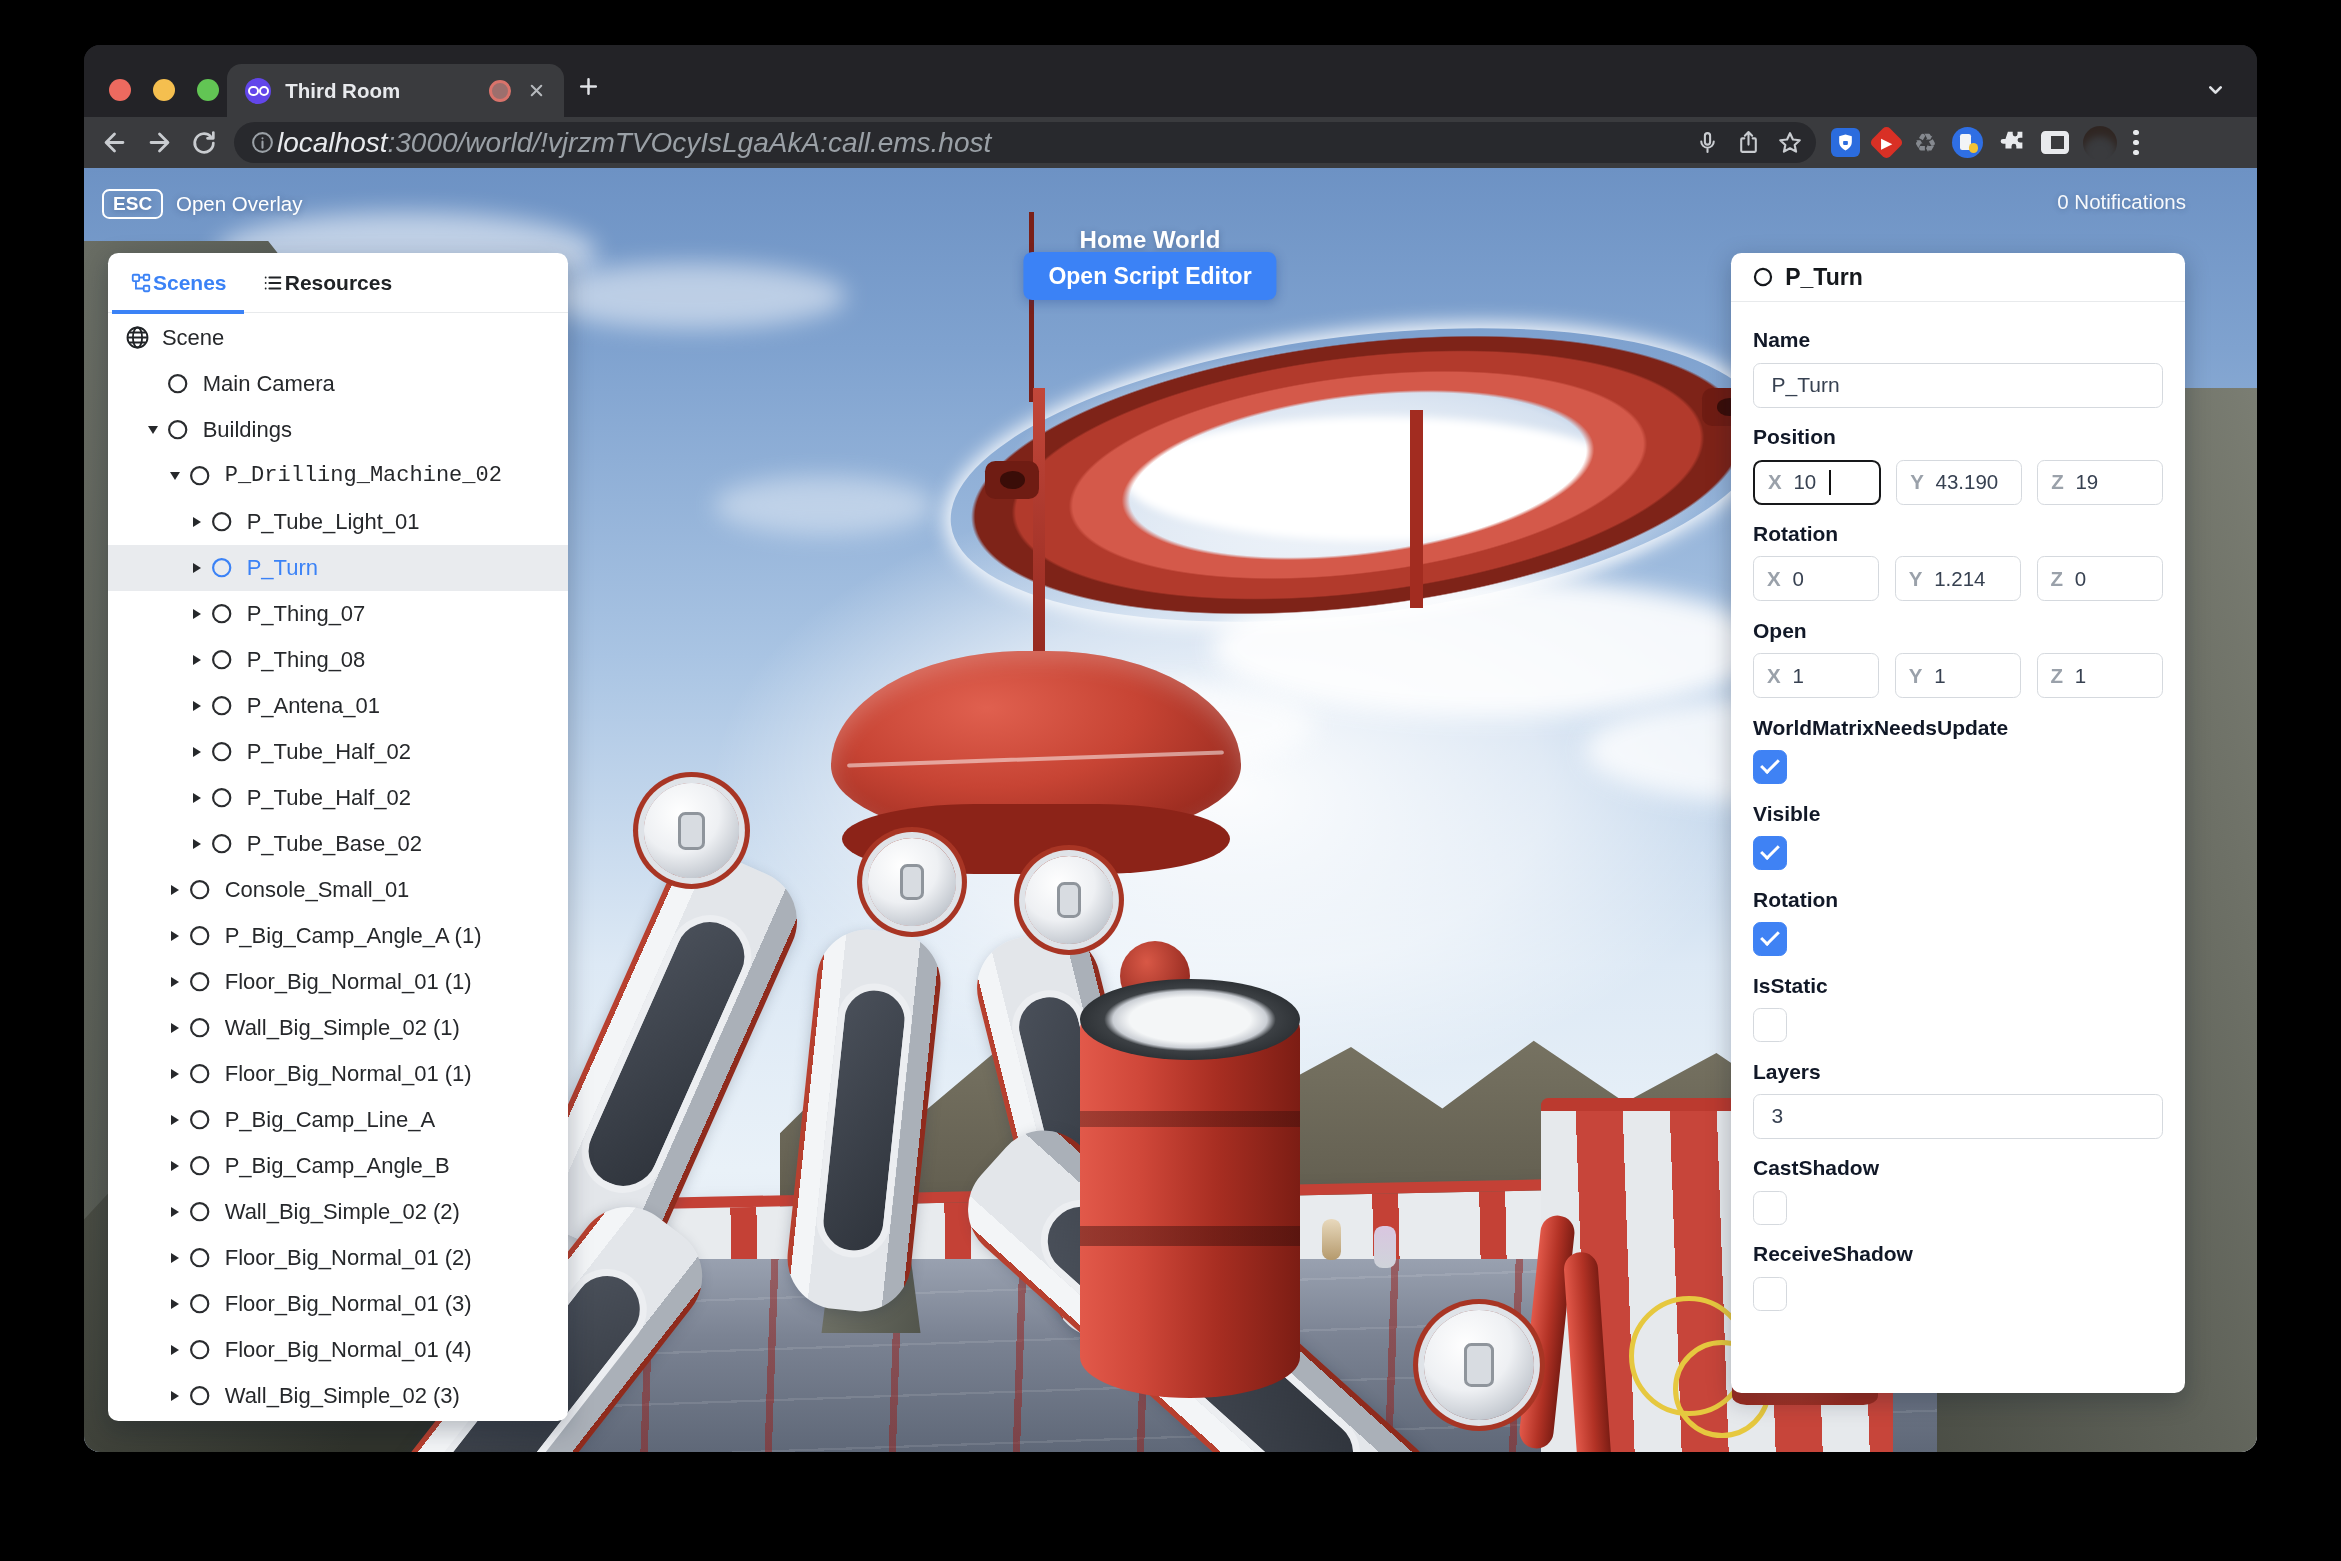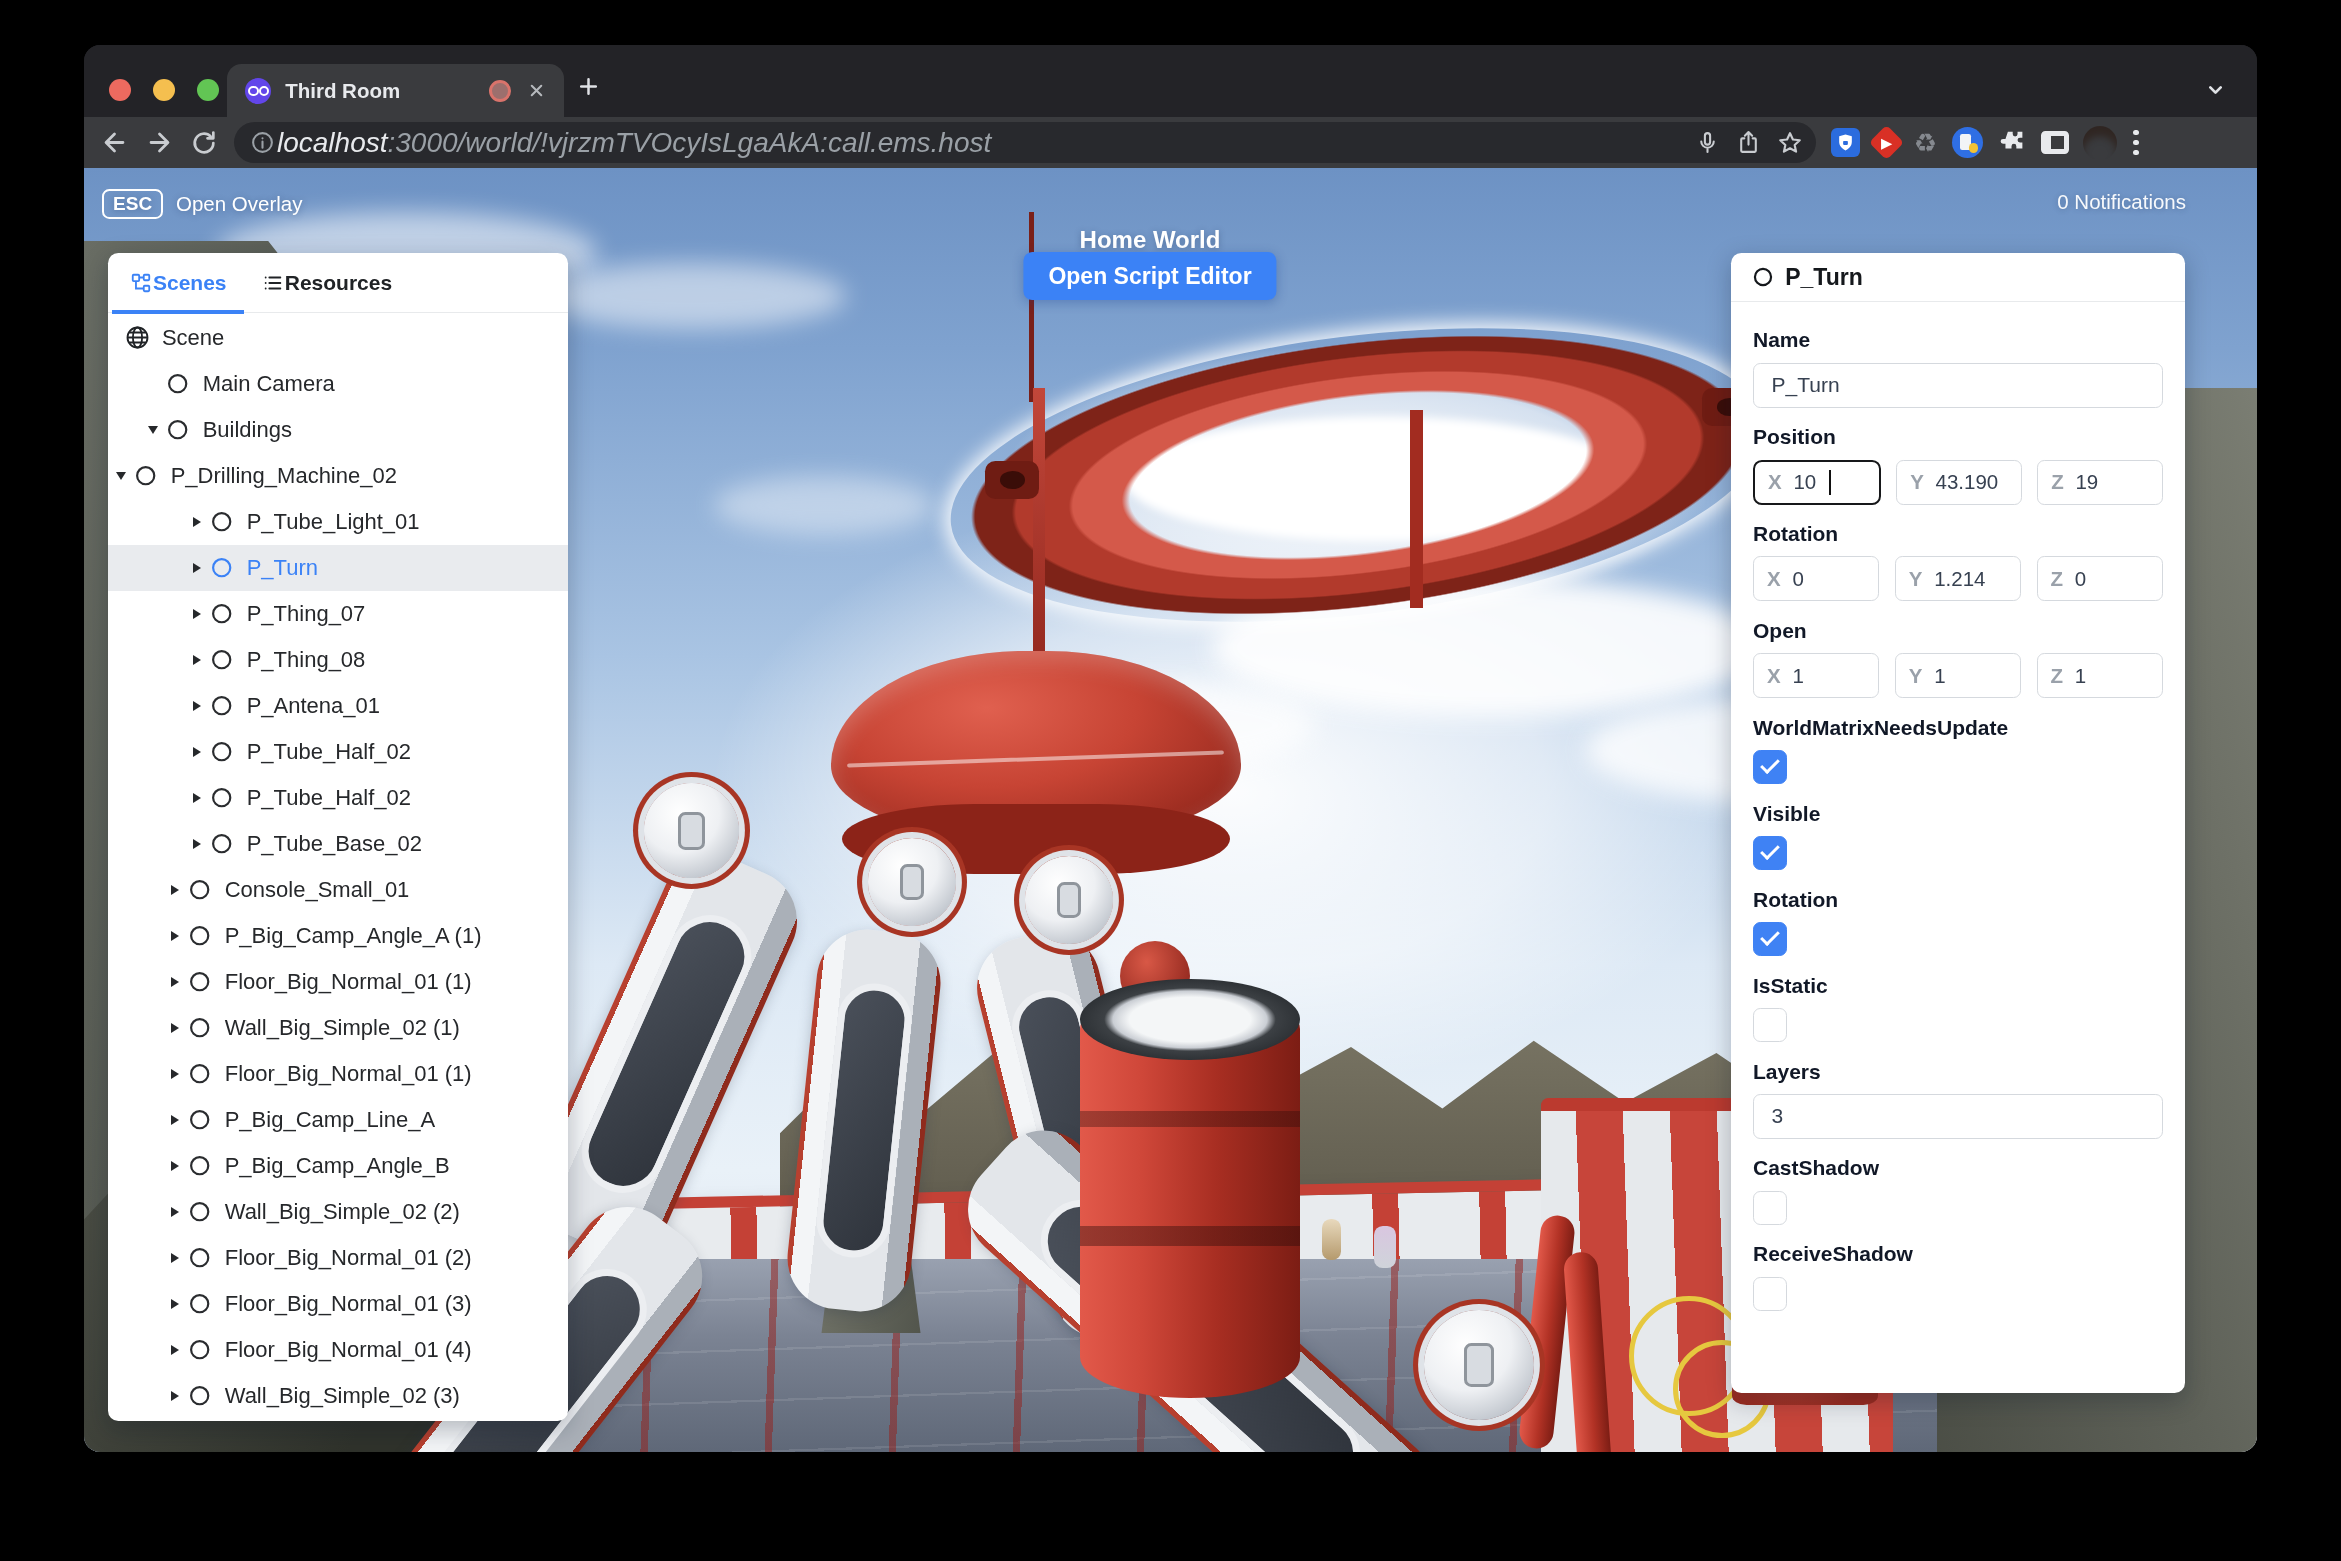--- a/index.html
+++ b/index.html
@@ -397,21 +397,21 @@
           </div>
           <div class="tree-row" style="padding-left: 32px;">
             <span class="arrow down"></span>
             <span class="node-icon node">
               <svg width="23.4" height="23.4" viewBox="0 0 30 30" fill="none">
                 <circle cx="15" cy="15" r="11" stroke="#2a2c2f" stroke-width="2.8"></circle>
               </svg>
             </span>
             <span class="tree-label">Buildings</span>
           </div>
-          <div class="tree-row" style="">
+          <div class="tree-row" style="padding-left: 54px; font-family: Liberation Mono, monospace;">
             <span class="arrow down"></span>
             <span class="node-icon node">
               <svg width="23.4" height="23.4" viewBox="0 0 30 30" fill="none">
                 <circle cx="15" cy="15" r="11" stroke="#2a2c2f" stroke-width="2.8"></circle>
               </svg>
             </span>
             <span class="tree-label">P_Drilling_Machine_02</span>
           </div>
           <div class="tree-row" style="padding-left: 76px;">
             <span class="arrow right"></span>

